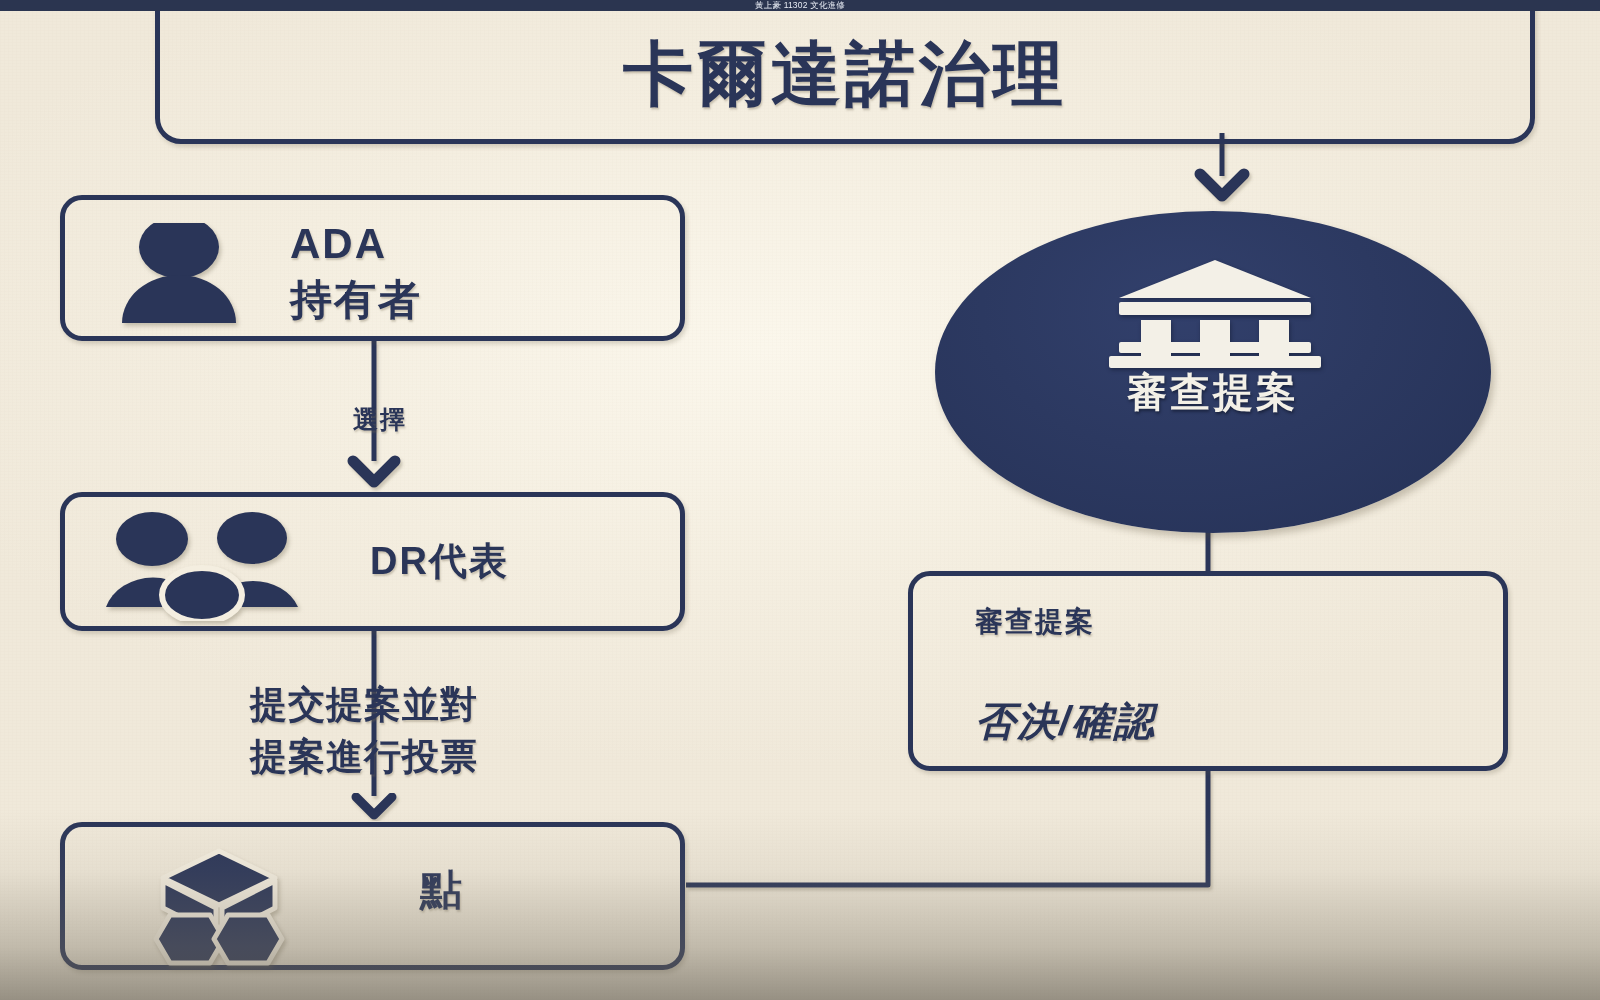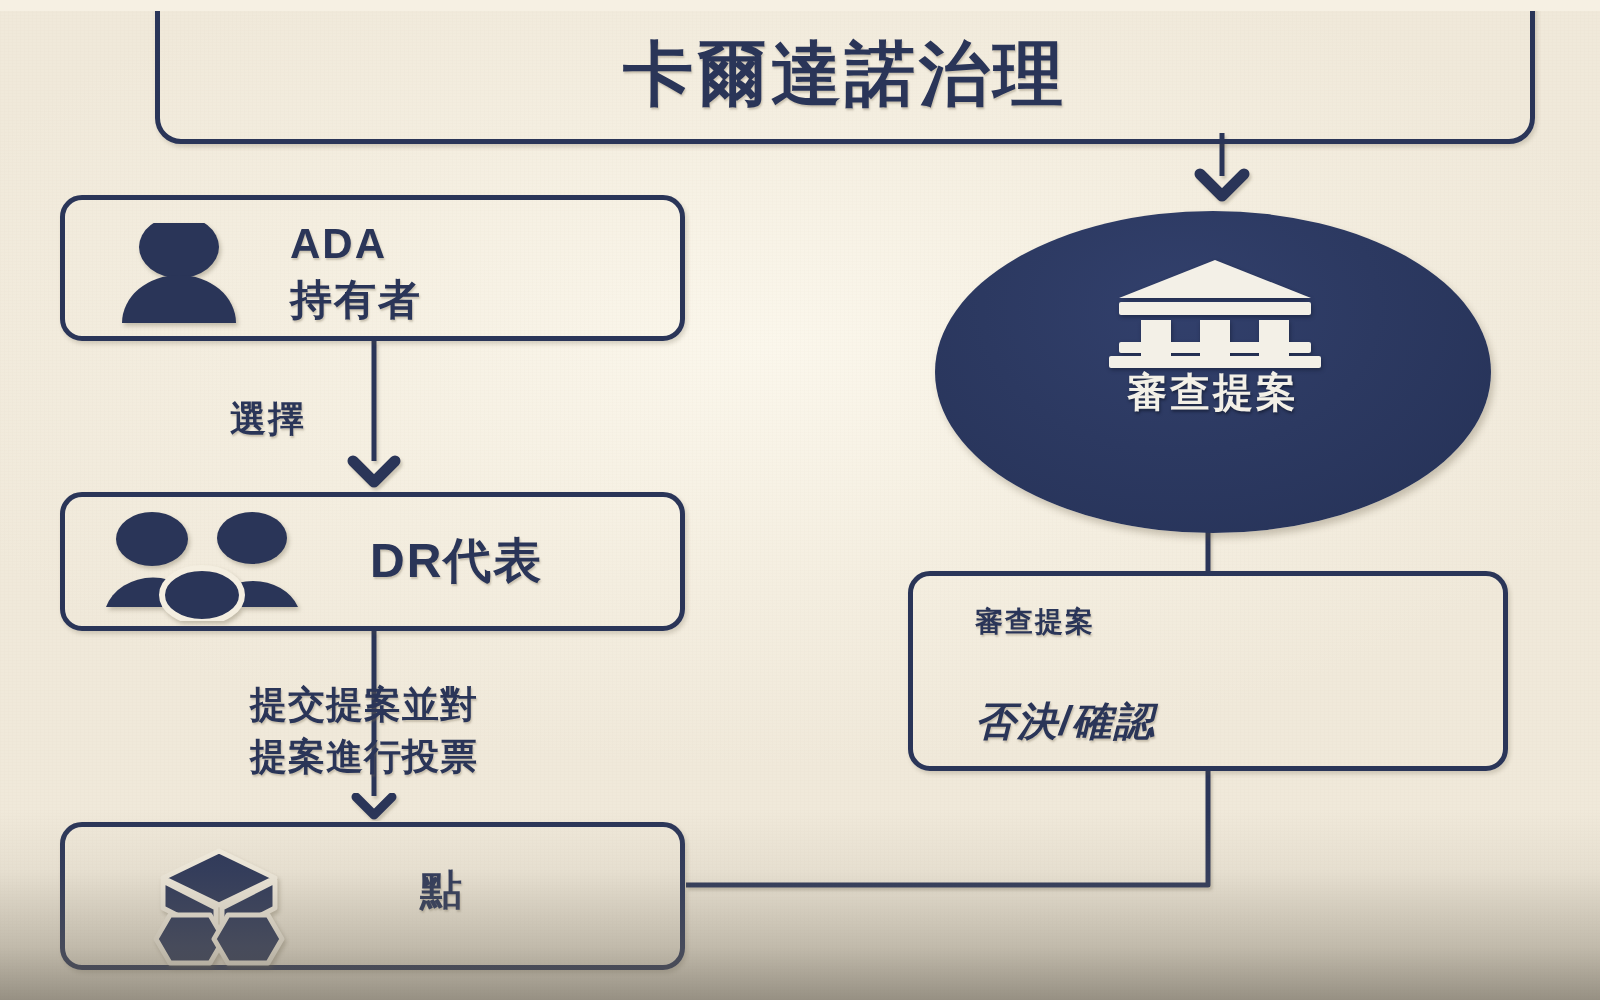--- a/index.html
+++ b/index.html
@@ -136,21 +136,21 @@
   #dr-node {
     left: 60px;
     top: 481px;
     width: 625px;
     height: 139px;
   }
   #dr-text {
     left: 370px;
     top: 519px;
     width: 300px;
-    font-size: 48px;
+    font-size: 38px;
     line-height: 62px;
     letter-spacing: 2px;
   }
 
   
   #blk-node {
     left: 60px;
     top: 811px;
     width: 625px;
     height: 148px;
@@ -211,21 +211,22 @@
     line-height: 54px;
     letter-spacing: 2px;
     font-style: italic;
   }
 
   
   #lab-select {
     left: 230px;
     top: 386px;
     width: 300px;
-    font-size: 36px;
+    text-align: center;
+    font-size: 25px;
     line-height: 44px;
     letter-spacing: 2px;
   }
   #lab-submit {
     left: 164px;
     top: 668px;
     width: 400px;
     text-align: center;
     font-size: 37px;
     line-height: 52px;
@@ -249,20 +250,23 @@
   #icon-bank   { left: 1105px; top: 247px; z-index: 16; }
 
   .ico-shadow { filter: drop-shadow(2px 3px 2px rgba(110,100,78,.35)); }
   .ico-shadow-dark { filter: drop-shadow(1px 2px 2px rgba(12,18,36,.45)); }
 </style>
 </head>
 <body>
 
 <div id="screen">
 
+  <div id="titlebar">
+    <span class="tb-text">黃上豪 11302 文化進修</span>
+  </div>
 
   <div id="slide">
 
     <div id="grain"></div>
 
     <svg id="wires" viewBox="0 0 1600 989" preserveAspectRatio="none">
       <defs>
         <filter id="wshadow" x="-20%" y="-20%" width="150%" height="150%">
           <feDropShadow dx="2" dy="3" stdDeviation="1.6" flood-color="#6d6350" flood-opacity="0.30"></feDropShadow>
         </filter>

